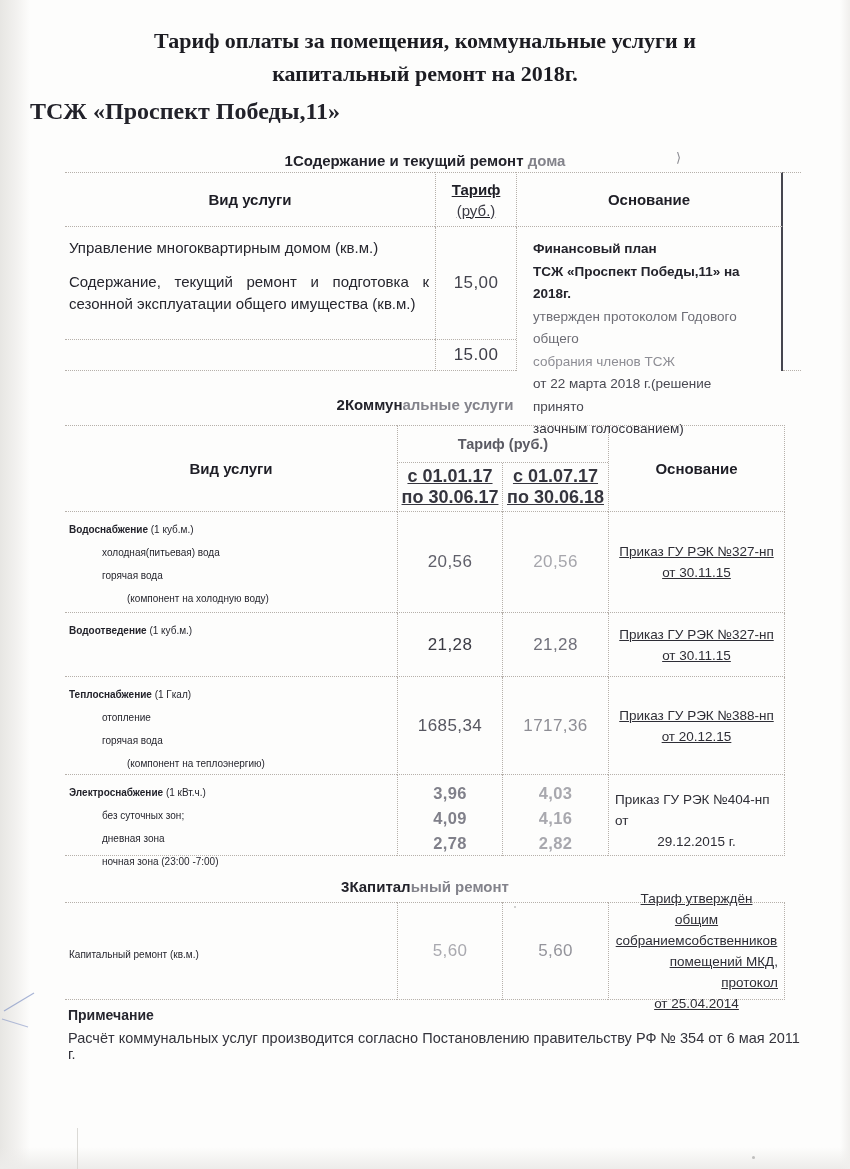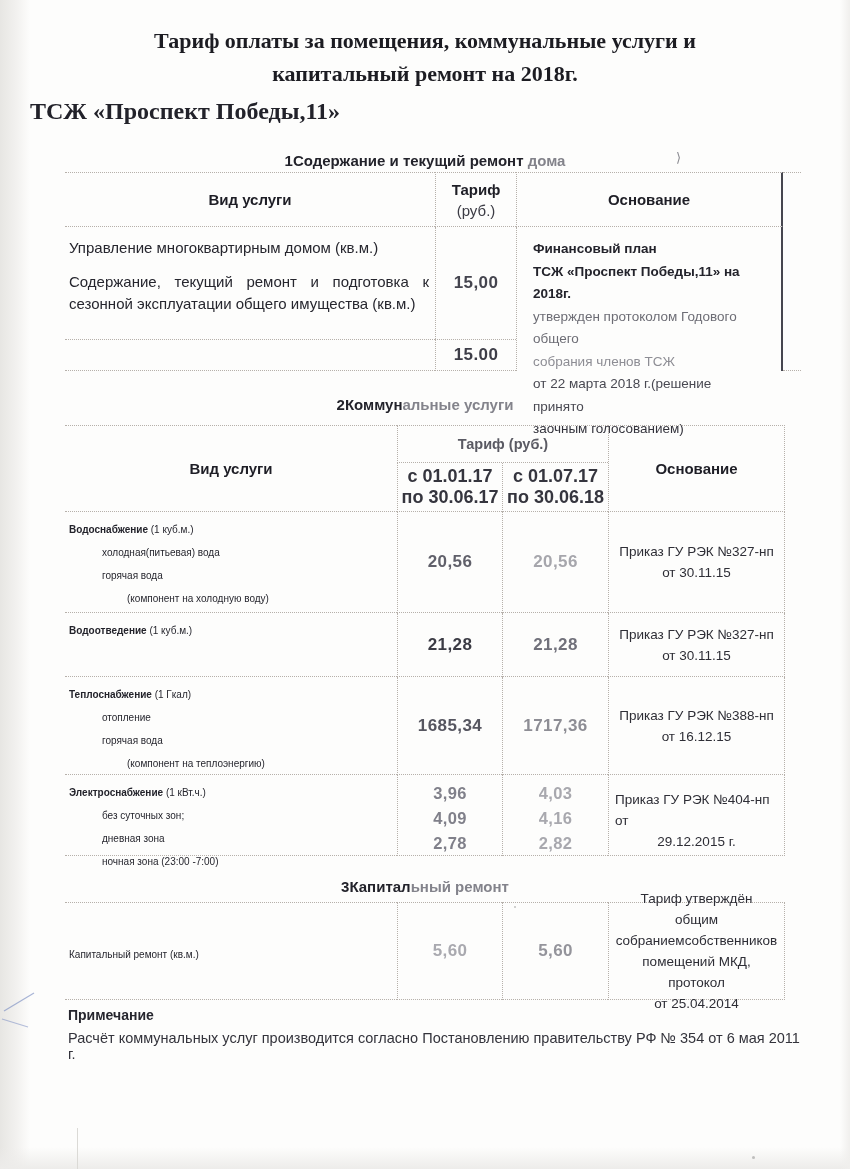--- a/index.html
+++ b/index.html
@@ -35,28 +35,28 @@
   
   .tbl{position:absolute;display:grid;}
   .cell{box-sizing:border-box;position:relative;}
   .dot-t{border-top:1px dotted #b6b0aa;}
   .dot-b{border-bottom:1px dotted #b6b0aa;}
   .dot-l{border-left:1px dotted #b6b0aa;}
   .dot-r{border-right:1px dotted #b6b0aa;}
   .solid-r{border-right:2px solid #46464f;}
   .hdr{font-weight:bold;color:#1e1e26;font-size:15px;}
   .center-flex{display:flex;align-items:center;justify-content:center;text-align:center;}
-  .col-flex{display:flex;flex-direction:column;align-items:center;justify-content:center;text-align:center;}
+  .col-flex{display:flex;flex-direction:column;align-items:center;justify-content:center;text-align:right;text-decoration:underline;}
 
   
   .t1{left:65px;top:172px;grid-template-columns:370px 81px 267px;grid-template-rows:55px 112px 32px;}
   .t1-ext{position:absolute;left:783px;width:18px;height:0;border-top:1px dotted #b6b0aa;}
   .t1 .svc-a{padding:10px 6px 0 4px;font-size:15px;line-height:22px;}
   .t1 .svc-a .p2{margin-top:12px;text-align:justify;}
-  .num{font-weight:bold;font-size:17px;letter-spacing:.4px;}
+  .num{font-weight:normal;font-size:17px;letter-spacing:.4px;}
   .t1 .basis{padding:11px 20px 0 16px;font-size:13.5px;line-height:22.5px;}
   .bl-bold{font-weight:bold;color:#23232b;}
   .bl-fade1{color:#6d6d75;}
   .bl-fade2{color:#8d8d94;}
   .bl-mid{color:#494952;}
   .bl-dark{color:#33333c;}
 
   
   .t2{left:65px;top:425px;grid-template-columns:332px 105px 106px 177px;
       grid-template-rows:38px 49px 101px 64px 98px 81px;}
@@ -170,21 +170,21 @@
     <div class="cell dot-b svc">
       <div><span class="b">Теплоснабжение</span><span> (1 Гкал)</span></div>
       <div class="ind1">отопление</div>
       <div class="ind1">горячая вода</div>
       <div class="ind2">(компонент на теплоэнергию)</div>
     </div>
     <div class="cell dot-b dot-l center-flex num" style="color:#565660;">1685,34</div>
     <div class="cell dot-b dot-l center-flex num" style="color:#8d8d94;">1717,36</div>
     <div class="cell dot-b dot-l dot-r col-flex basis2">
       <div>Приказ ГУ РЭК №388-нп</div>
-      <div>от 16.12.15</div>
+      <div>от 20.12.15</div>
     </div>
 
     <div class="cell dot-b svc">
       <div><span class="b">Электроснабжение</span><span> (1 кВт.ч.)</span></div>
       <div class="ind1">без суточных зон;</div>
       <div class="ind1">дневная зона</div>
       <div class="ind1">ночная зона (23:00 -7:00)</div>
     </div>
     <div class="cell dot-b dot-l vals" style="color:#80808a;text-align:center;">
       <div>3,96</div>

